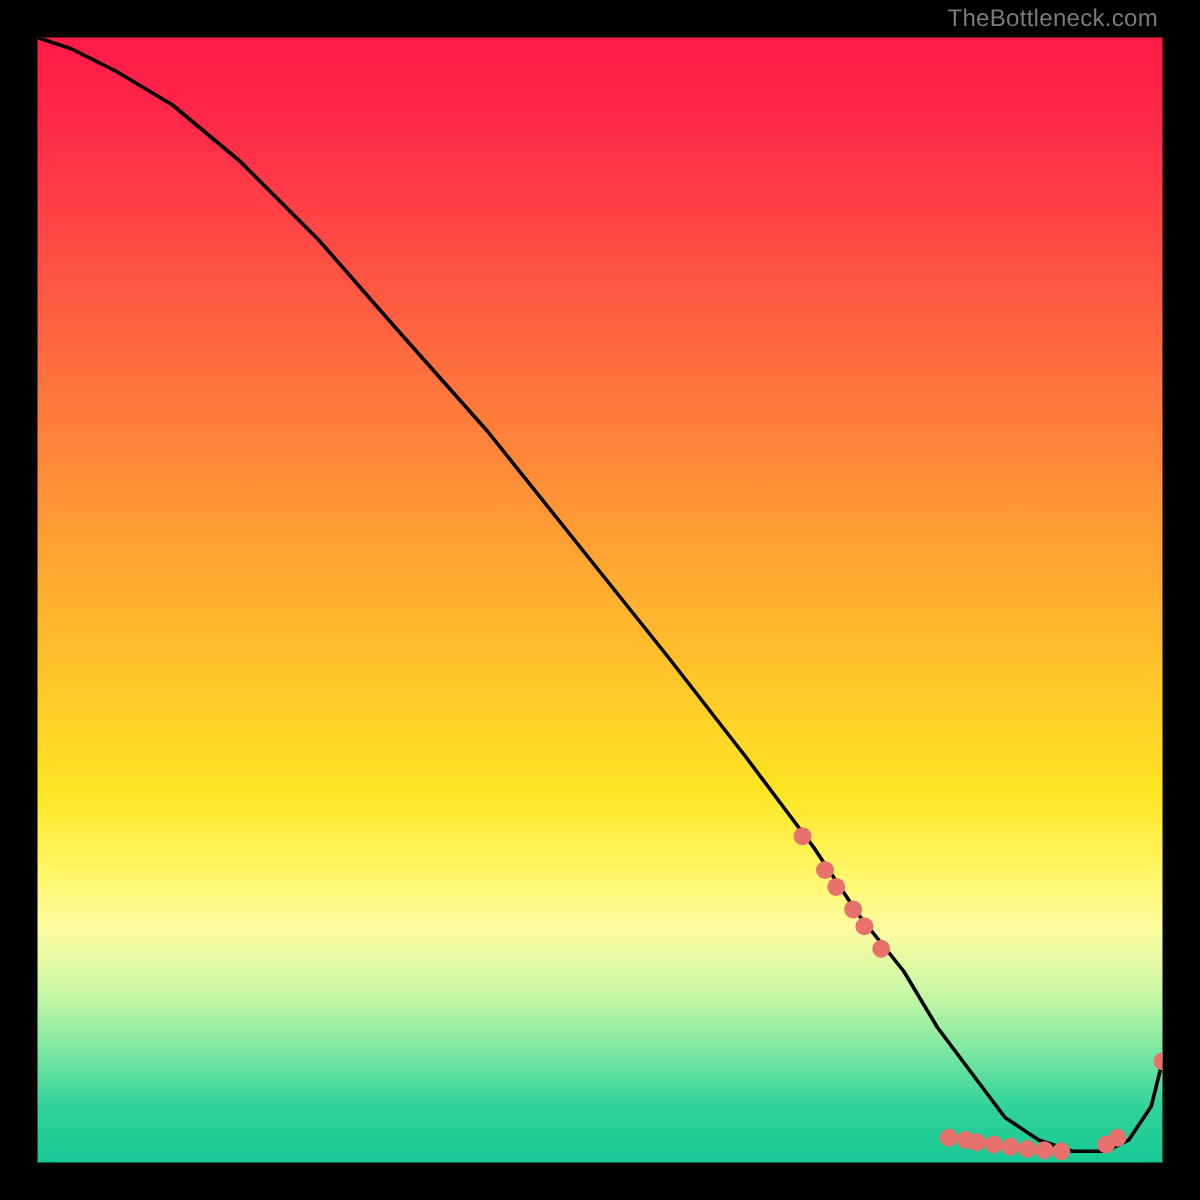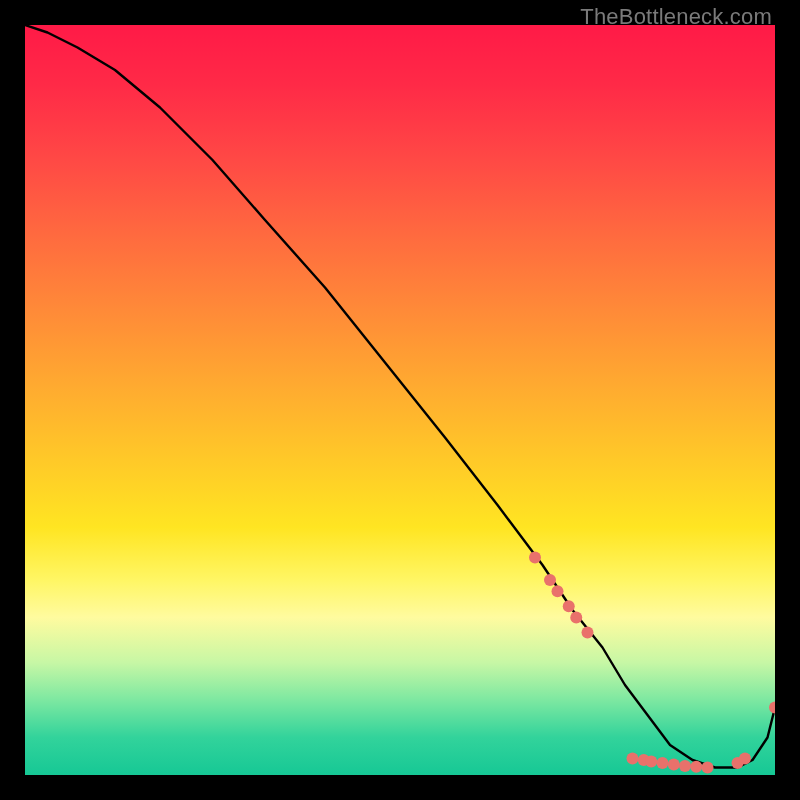--- a/index.html
+++ b/index.html
@@ -40,21 +40,21 @@
       #7de8a1 90%,
       #32d39b 95%,
       #16c895 100%
     );
   }
   .watermark {
     position: absolute;
     top: 4px;
     right: 28px;
     color: #7a7a7a;
-    font-size: 22px;
+    font-size: 16px;
     font-weight: 500;
     letter-spacing: 0.2px;
     user-select: none;
   }
   svg.curve {
     position: absolute;
     left: 0;
     top: 0;
     width: 750px;
     height: 750px;

